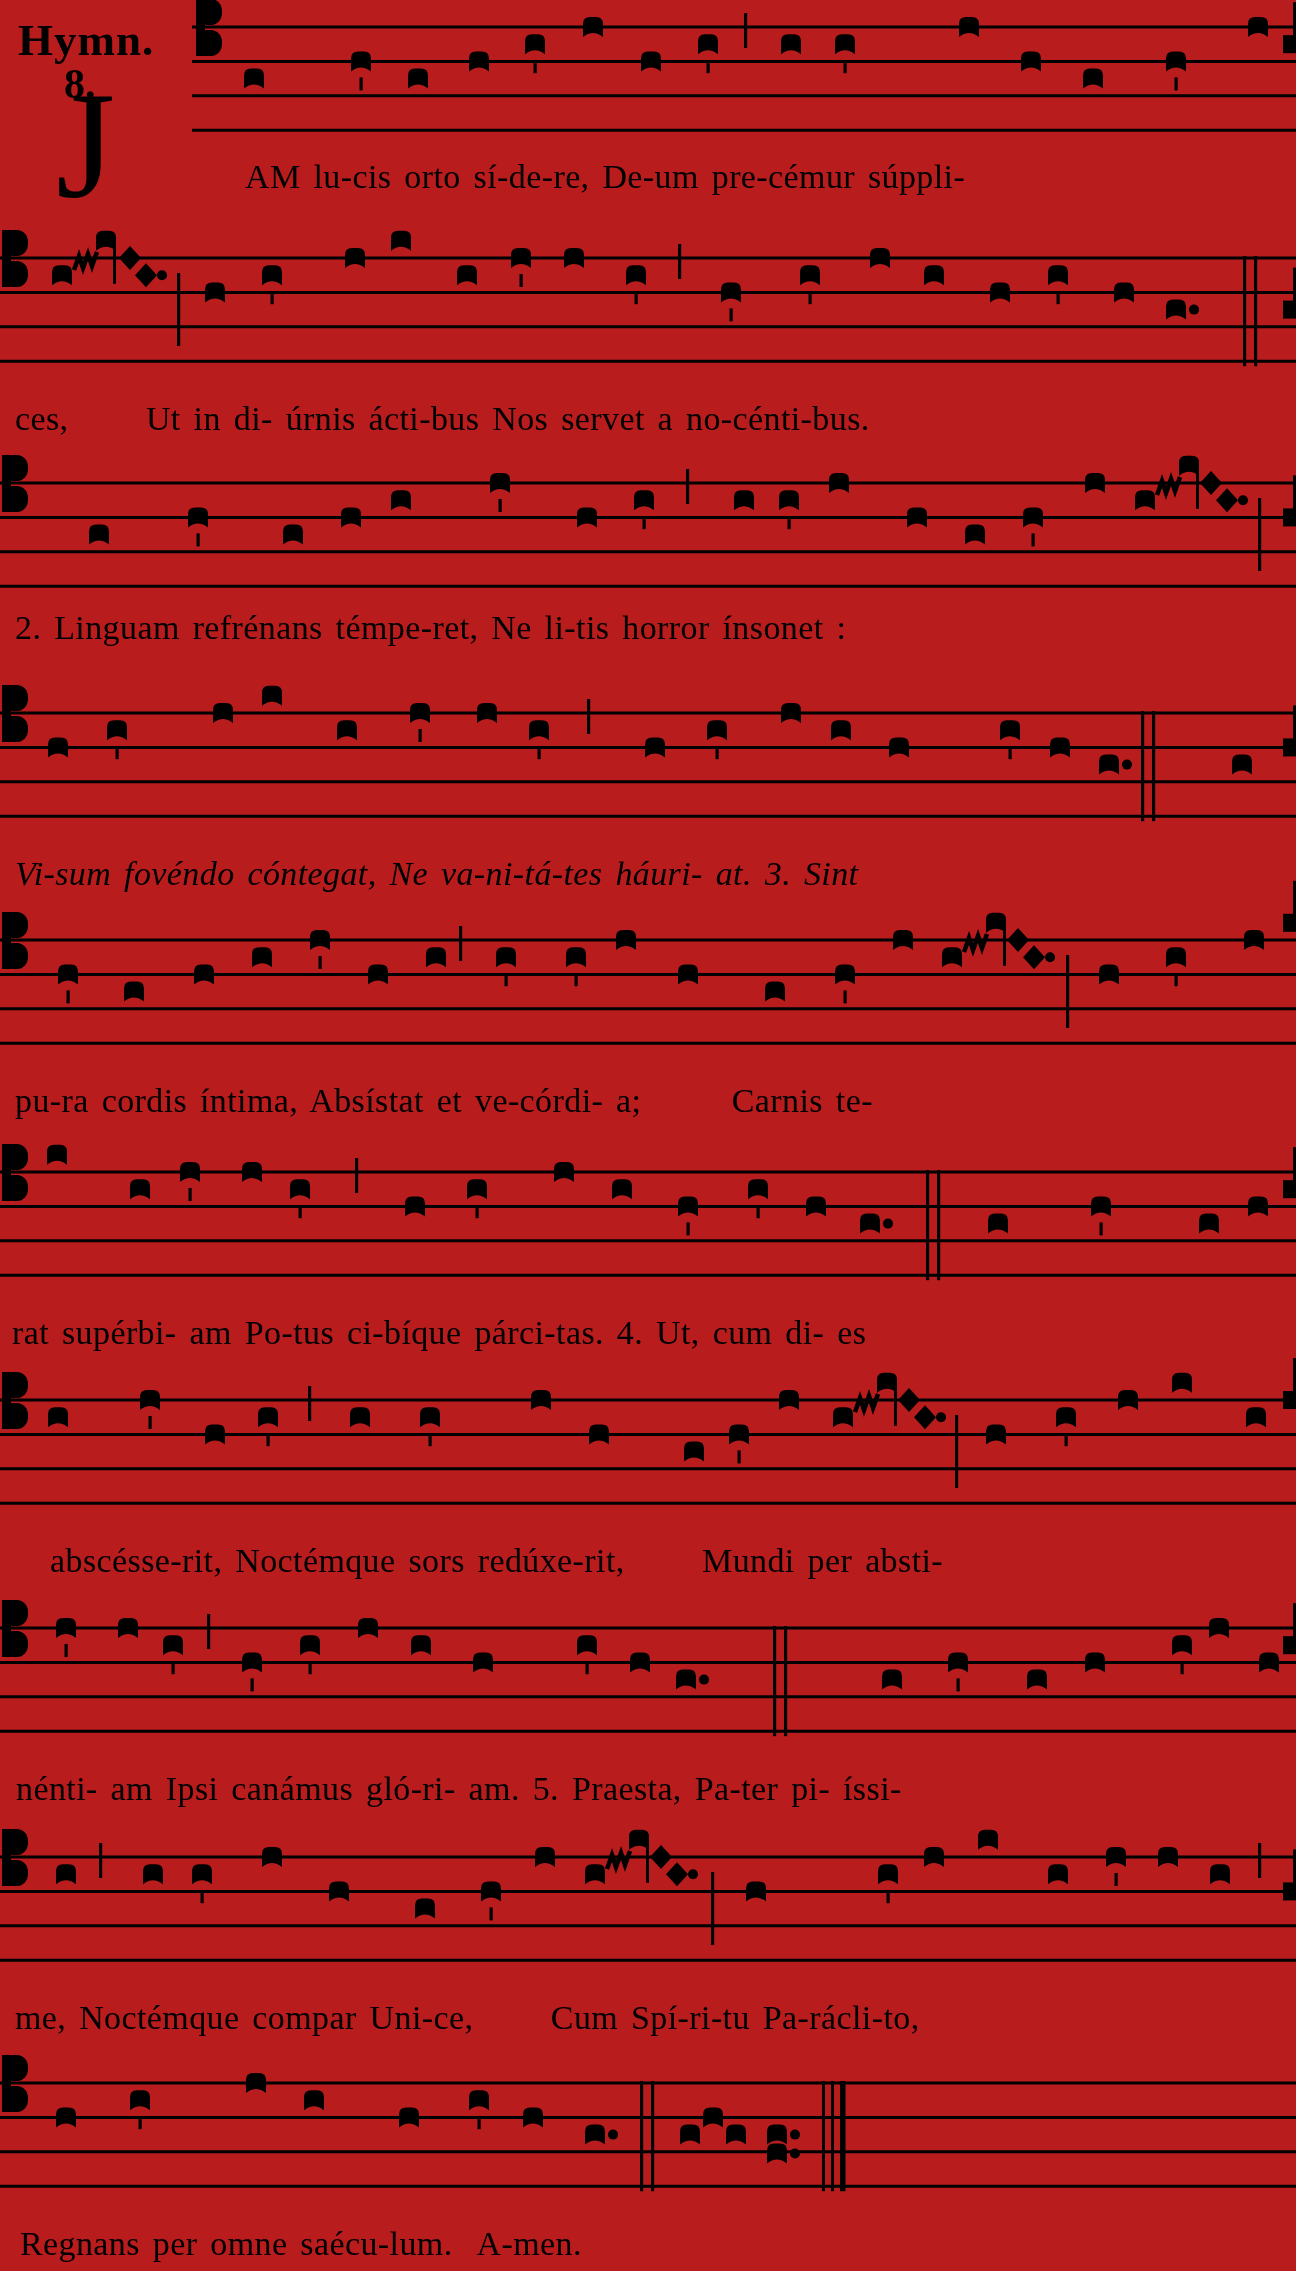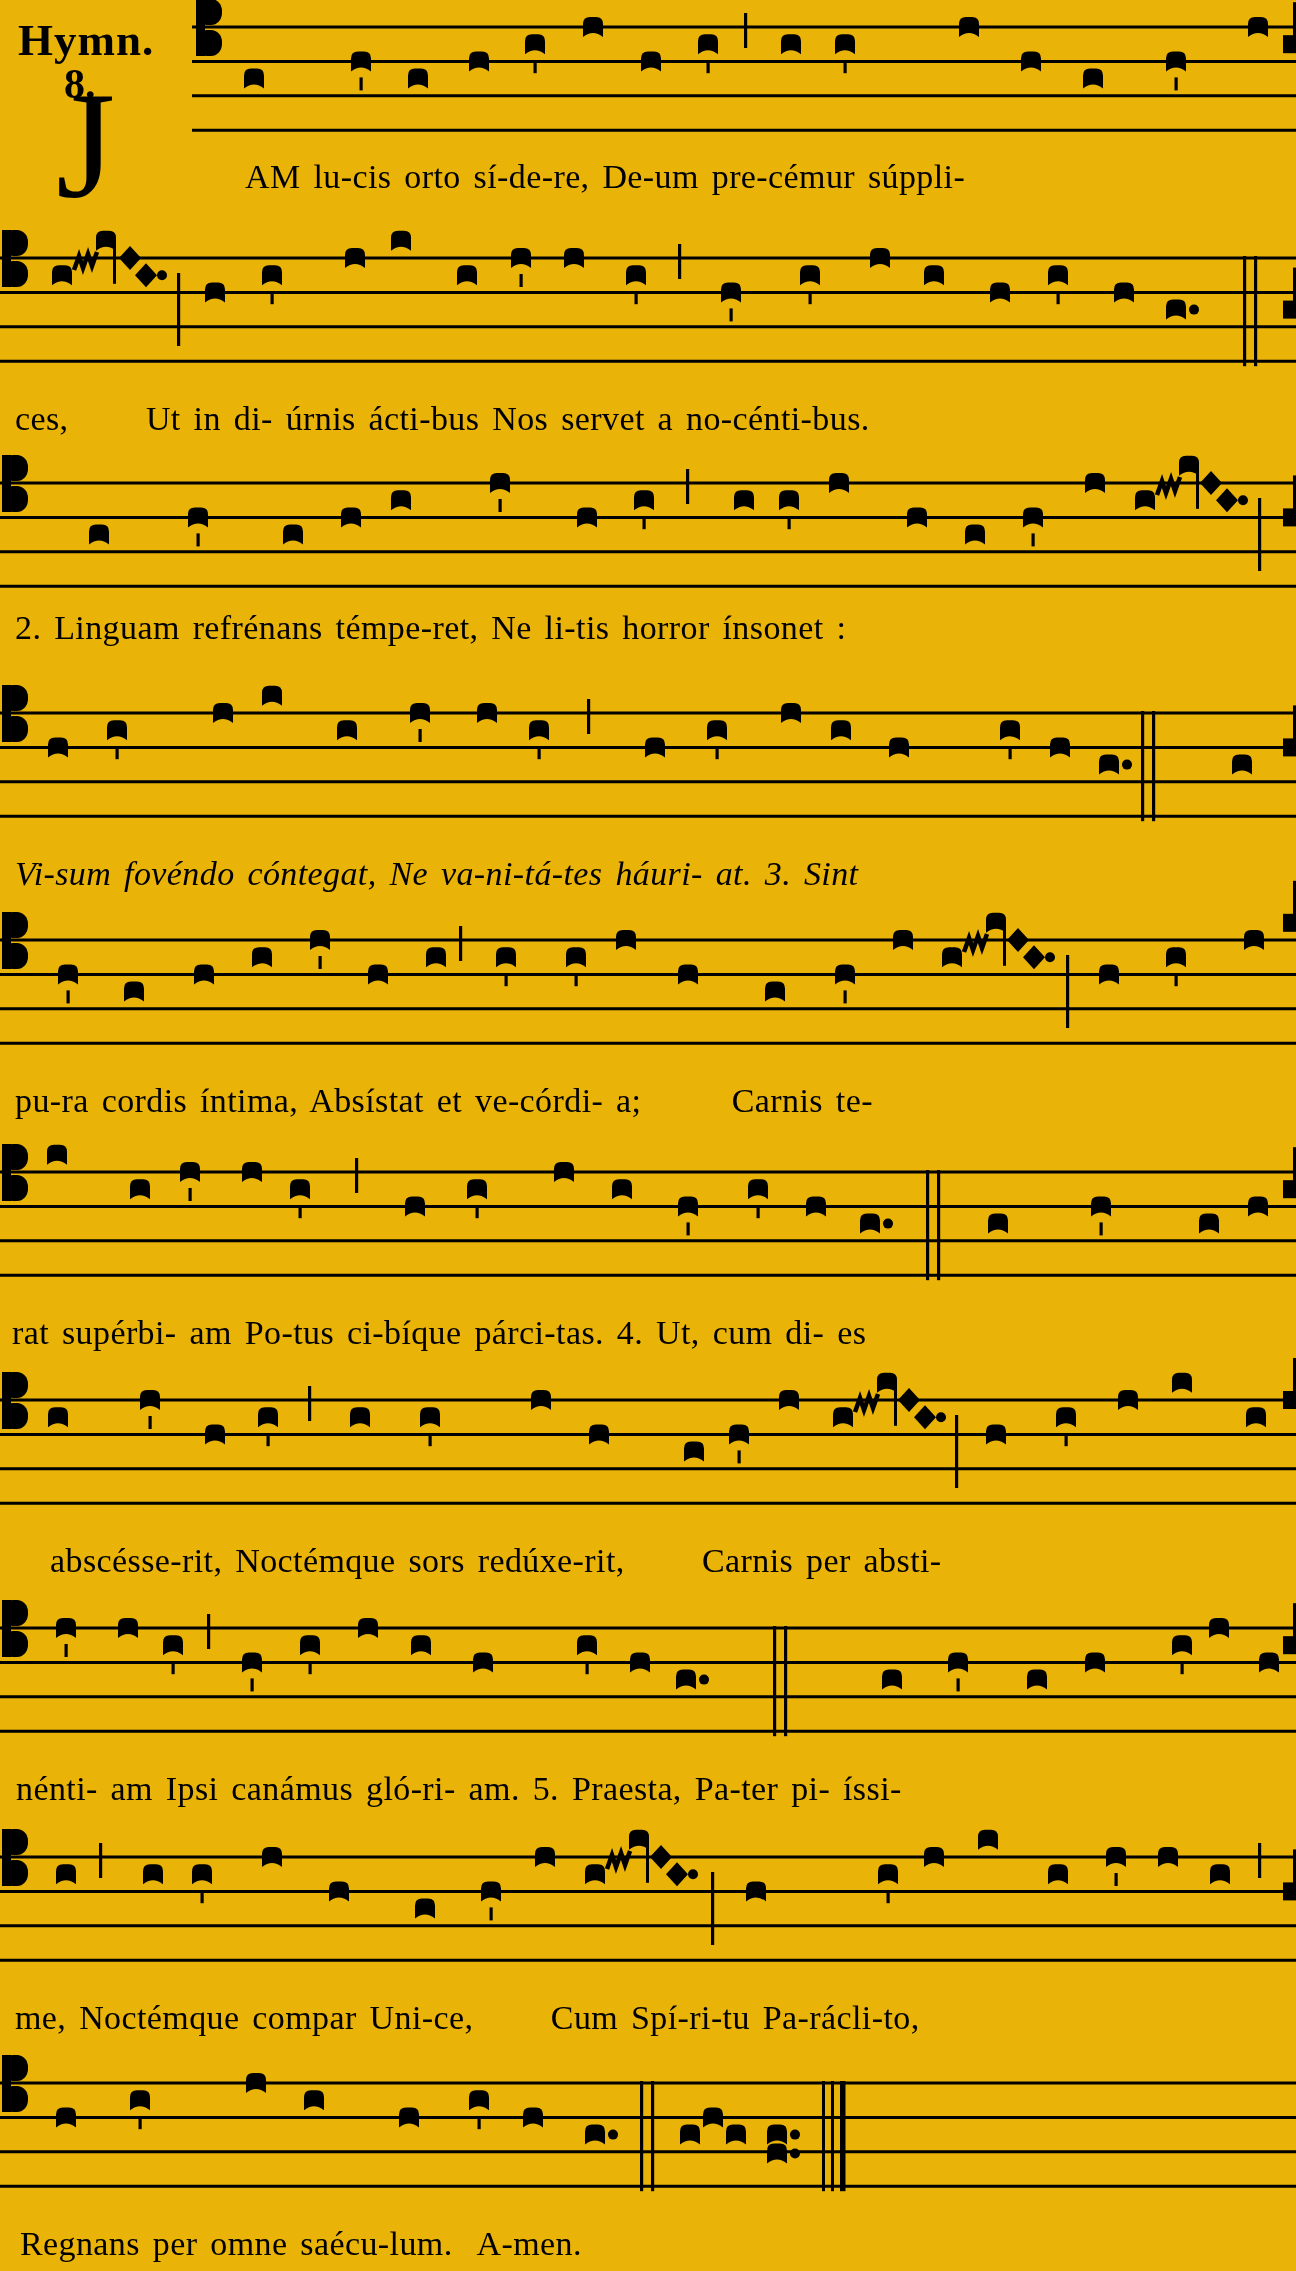--- a/index.html
+++ b/index.html
@@ -1,16 +1,16 @@
 <!DOCTYPE html>
 <html><head>
 <meta charset="utf-8">
 <style>
   html,body{margin:0;padding:0;background:#fff;}
-  .page{position:relative;width:1296px;height:2271px;background:#eab308;overflow:hidden;
+  .page{position:relative;width:1296px;height:2271px;background:#b91c1c;overflow:hidden;
         font-family:"Liberation Serif","DejaVu Serif",serif;color:#000;}
   #score{position:absolute;left:0;top:0;}
   .hdr-label{position:absolute;left:18px;top:14px;font-size:45px;font-weight:bold;letter-spacing:1px;}
   .hdr-number{position:absolute;left:64px;top:60px;font-size:42px;font-weight:bold;}
   .dropcap{position:absolute;left:56px;top:70px;font-size:152px;line-height:1;font-weight:normal;}
   .lyric{position:absolute;font-size:34px;line-height:1.1;white-space:pre;letter-spacing:0.4px;word-spacing:4px;}
 </style>
 </head>
 <body>
 
@@ -429,18 +429,18 @@
   <div class="hdr-label">Hymn.</div>
   <div class="hdr-number">8.</div>
   <div class="dropcap">J</div>
   <div id="lyrics">
       <div class="lyric" style="left: 245px; top: 158px;">AM lu-cis orto sí-de-re, De-um pre-cémur súppli-</div>
       <div class="lyric" style="left: 15px; top: 400px;">ces,      Ut in di- úrnis ácti-bus Nos servet a no-cénti-bus.</div>
       <div class="lyric" style="left: 15px; top: 609px;">2. Linguam refrénans témpe-ret, Ne li-tis horror ínsonet :</div>
       <div class="lyric" style="left: 15px; top: 855px; font-style: italic;">Vi-sum fovéndo cóntegat, Ne va-ni-tá-tes háuri- at. 3. Sint</div>
       <div class="lyric" style="left: 15px; top: 1082px;">pu-ra cordis íntima, Absístat et ve-córdi- a;       Carnis te-</div>
       <div class="lyric" style="left: 12px; top: 1314px;">rat supérbi- am Po-tus ci-bíque párci-tas. 4. Ut, cum di- es</div>
-      <div class="lyric" style="left: 50px; top: 1542px;">abscésse-rit, Noctémque sors redúxe-rit,      Carnis per absti-</div>
+      <div class="lyric" style="left: 50px; top: 1542px;">abscésse-rit, Noctémque sors redúxe-rit,      Mundi per absti-</div>
       <div class="lyric" style="left: 16px; top: 1770px;">nénti- am Ipsi canámus gló-ri- am. 5. Praesta, Pa-ter pi- íssi-</div>
       <div class="lyric" style="left: 15px; top: 1999px;">me, Noctémque compar Uni-ce,      Cum Spí-ri-tu Pa-rácli-to,</div>
       <div class="lyric" style="left: 20px; top: 2225px;">Regnans per omne saécu-lum.  A-men.</div>
     </div>
 </div>
 
 </body></html>

